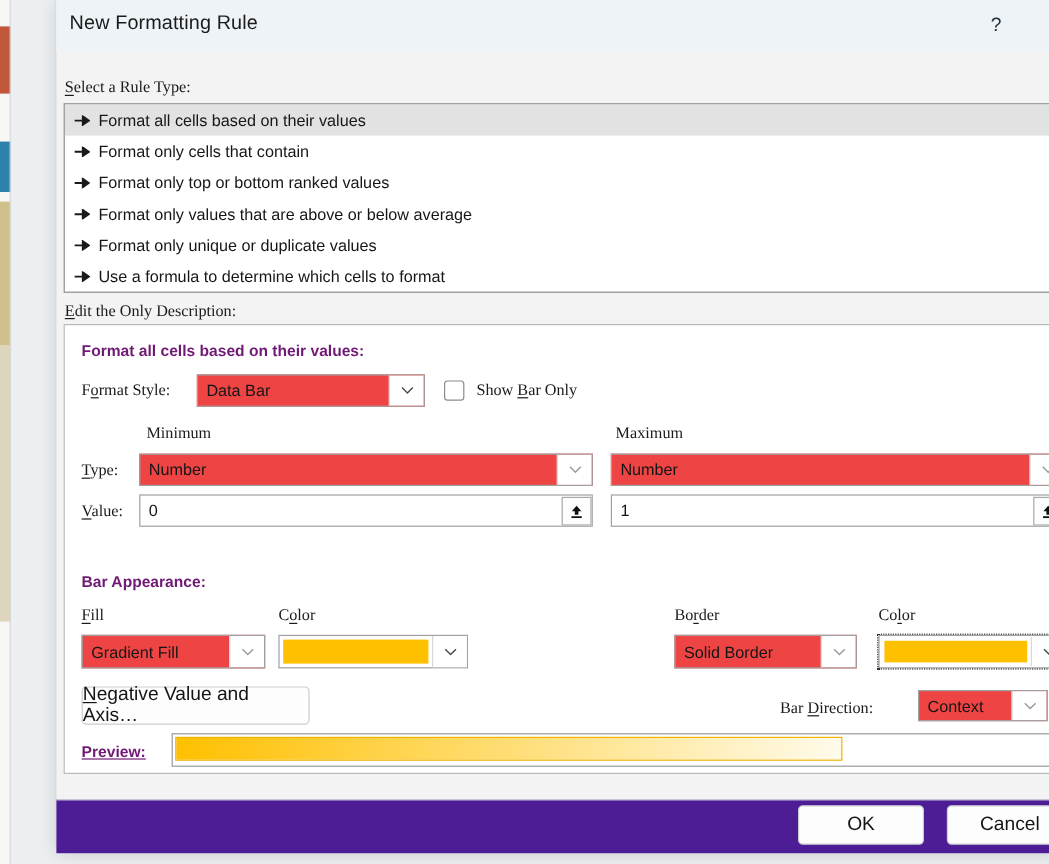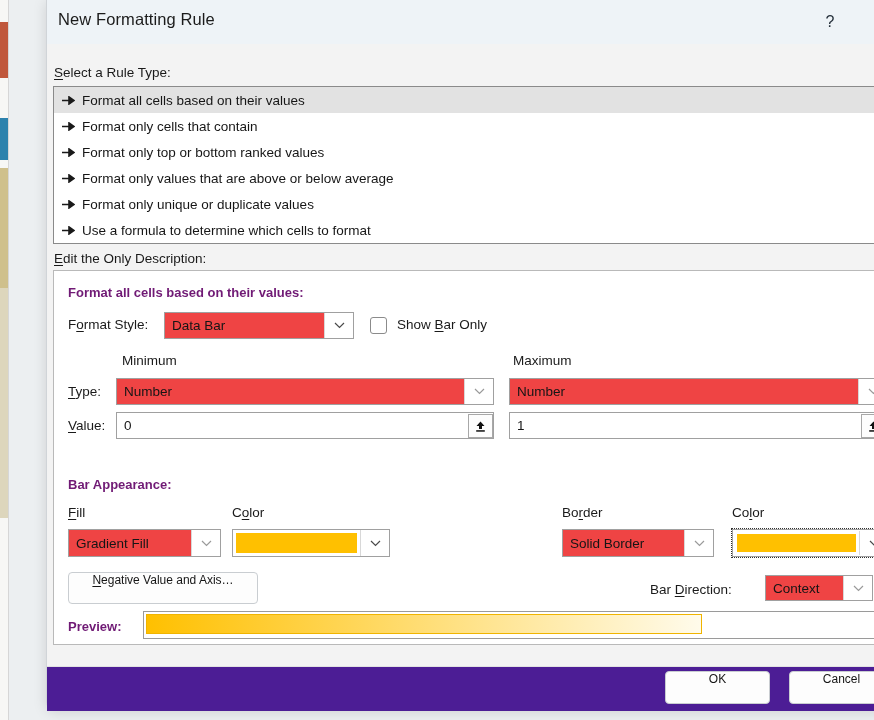--- a/index.html
+++ b/index.html
@@ -86,20 +86,21 @@
   
   #content {
     position: relative;
     height: 666px;
   }
 
   .section-label {
     position: absolute;
     font-size: 13.5px;
     color: #1a1a1a;
+    font-family: Liberation Serif, serif;
   }
   .u { text-decoration: underline; text-underline-offset: 2px; }
 
   
   #rule-list {
     position: absolute;
     left: 6px;
     top: 42px;
     width: 848px;
     height: 158px;
@@ -241,23 +242,23 @@
   }
 
   
   .pushbtn {
     position: absolute;
     background: #fdfdfd;
     border: 1px solid #c9cdd1;
     border-radius: 4px;
     box-sizing: border-box;
     display: flex;
-    align-items: flex-start;
+    align-items: center;
     justify-content: center;
-    font-size: 12px;
+    font-size: 16px;
     color: #151515;
     cursor: default;
   }
 
   
   #preview-frame {
     position: absolute;
     background: #ffffff;
     border: 1px solid #9a9a9a;
     box-sizing: border-box;
@@ -508,21 +509,21 @@
       </div>
       <div class="combo" style="left:711px; top:304px; width:108px; height:26px;">
         <span class="combo-text">Context</span>
         <span class="combo-arrow">
           <svg width="11" height="7" viewBox="0 0 11 7">
               <path d="M1 1 L5.5 5.5 L10 1" stroke="#9a9a9a" stroke-width="1.2" fill="none"></path>
             </svg>
         </span>
       </div>
 
-      <div class="bold-head" style="position:absolute; left:14px; top:348px;">Preview:</div>
+      <div class="bold-head" style="position:absolute; left:14px; top:348px;text-decoration:underline;">Preview:</div>
       <div id="preview-frame" style="left:89px; top:340px; width:760px; height:28px;">
         <div id="preview-bar" style="width: 556px; background: linear-gradient(to right, rgb(255, 192, 0) 0%, rgb(255, 251, 235) 100%); border-color: rgb(240, 180, 0);"></div>
       </div>
 
     </div>
   </div>
 
   <div id="footer">
     <div class="pushbtn" style="left:618px; top:4px; width:105px; height:33px;">
       <span>OK</span>

